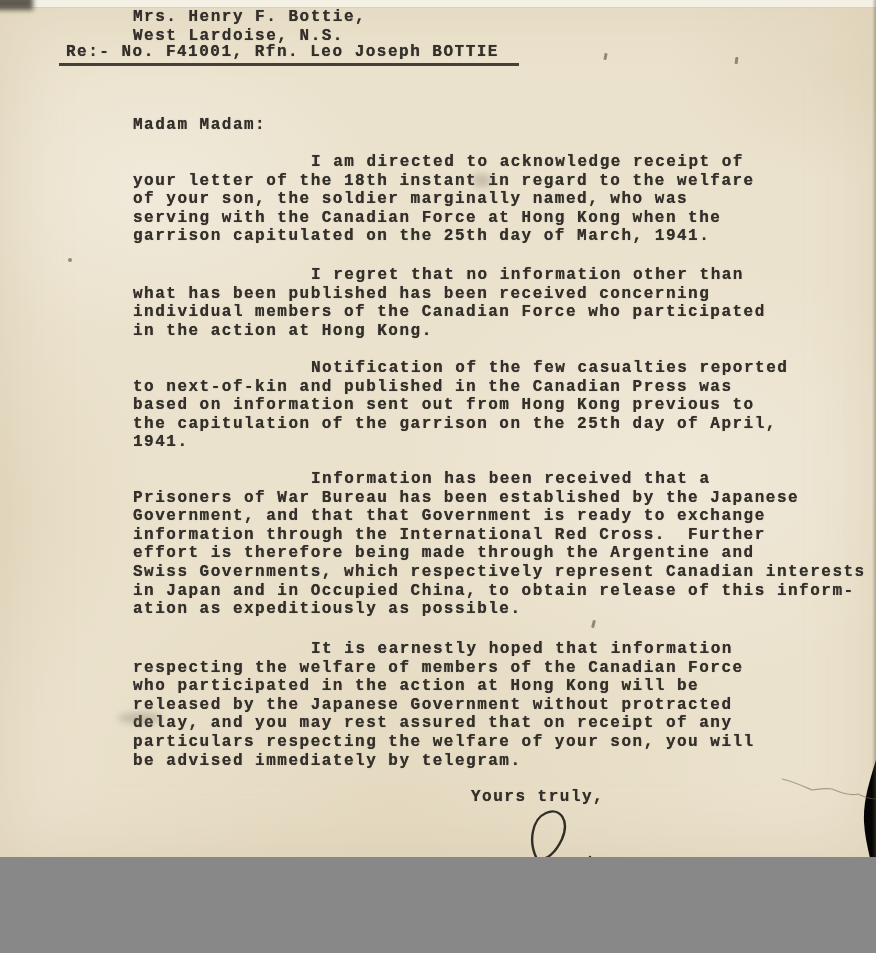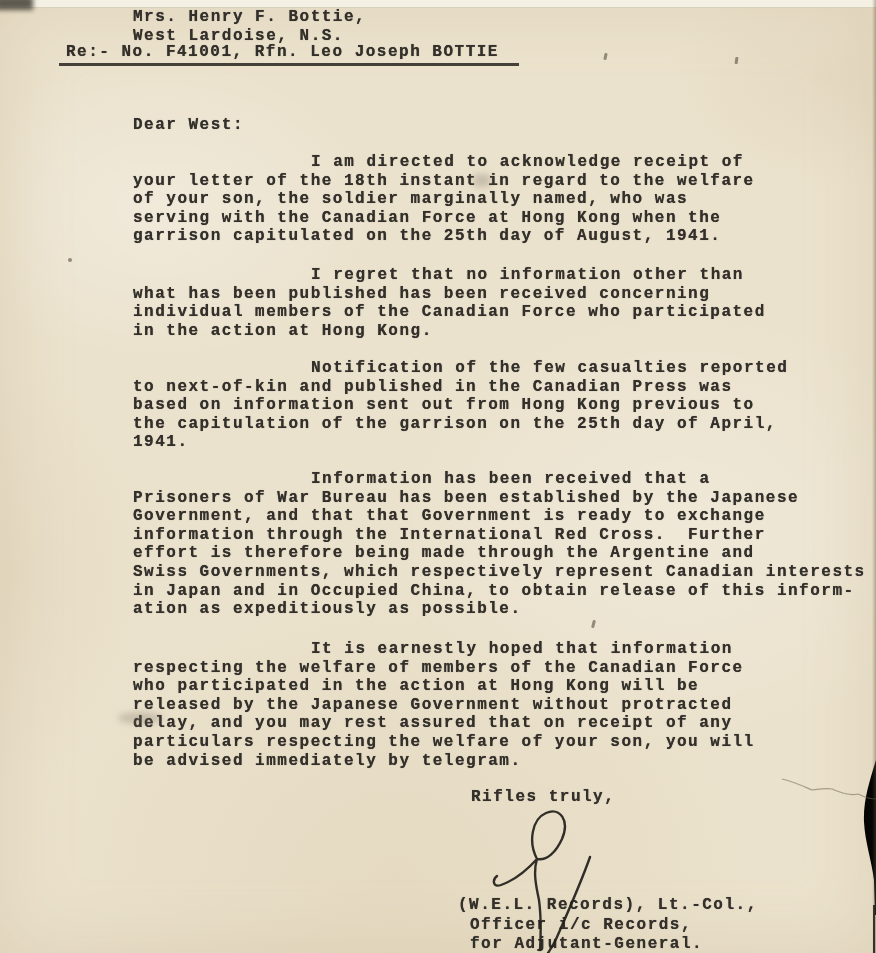--- a/index.html
+++ b/index.html
@@ -1,18 +1,18 @@
 <!DOCTYPE html>
 <html><head>
 <meta charset="utf-8">
 <style>
   html,body{margin:0;padding:0;background:#888;}
   .paper{
     position:relative;
-    width:876px;height:953px;
+    width:876px;height:857px;
     overflow:hidden;
     background-color:#ebe2cd;
     background-image:
       radial-gradient(ellipse 320px 220px at 18% 22%, rgba(255,255,255,0.28), transparent 70%),
       radial-gradient(ellipse 420px 320px at 78% 55%, rgba(255,255,255,0.22), transparent 70%),
       radial-gradient(ellipse 520px 420px at 45% 92%, rgba(213,198,163,0.28), transparent 72%),
       radial-gradient(ellipse 240px 160px at 95% 8%, rgba(214,199,168,0.30), transparent 70%),
       radial-gradient(ellipse 200px 300px at 2% 60%, rgba(216,202,170,0.25), transparent 70%);
     box-shadow: inset 0 0 70px rgba(186,166,126,0.28);
     font-family:"Liberation Mono","DejaVu Sans Mono",monospace;
@@ -84,27 +84,27 @@
 <div class="paper">
 
   <div class="top-strip"></div>
   <div class="corner-smudge"></div>
 
   <div class="type recipient">Mrs. Henry F. Bottie,
 West Lardoise, N.S.</div>
 
   <div class="type subject1">Re:- No. F41001, Rfn. Leo Joseph BOTTIE</div>
 
-  <div class="type salutation">Dear West:</div>
+  <div class="type salutation">Madam Madam:</div>
 
   <div class="type para p1">I am directed to acknowledge receipt of
 your letter of the 18th instant in regard to the welfare
 of your son, the soldier marginally named, who was
 serving with the Canadian Force at Hong Kong when the
-garrison capitulated on the 25th day of August, 1941.</div>
+garrison capitulated on the 25th day of March, 1941.</div>
   <div class="type para p2">I regret that no information other than
 what has been published has been received concerning
 individual members of the Canadian Force who participated
 in the action at Hong Kong.</div>
   <div class="type para p3">Notification of the few casualties reported
 to next-of-kin and published in the Canadian Press was
 based on information sent out from Hong Kong previous to
 the capitulation of the garrison on the 25th day of April,
 1941.</div>
   <div class="type para p5">It is earnestly hoped that information
@@ -116,21 +116,21 @@
 be advised immediately by telegram.</div>
   <div class="type para p4">Information has been received that a
 Prisoners of War Bureau has been established by the Japanese
 Government, and that that Government is ready to exchange
 information through the International Red Cross.  Further
 effort is therefore being made through the Argentine and
 Swiss Governments, which respectively represent Canadian interests
 in Japan and in Occupied China, to obtain release of this inform-
 ation as expeditiously as possible.</div>
 
-  <div class="type closing">Rifles truly,</div>
+  <div class="type closing">Yours truly,</div>
 
   <div class="sigline sig1">(W.E.L. Records), Lt.-Col.,</div>
   <div class="sigline sig2">Officer i/c Records,</div>
   <div class="sigline sig3">for Adjutant-General.</div>
 
   <svg class="overlay-svg" width="876" height="953" viewBox="0 0 876 953">
 
     <g fill="none" stroke="#22201c" stroke-width="2.4" stroke-linecap="round" opacity="0.92">
       <path d="M 497 876 C 492 880, 493 888, 501 885 C 515 880, 528 869, 537 859 C 528 842, 532 819, 546 813 C 560 807, 570 820, 562 839 C 556 852, 547 861, 537 859 C 533 872, 536 886, 539 900 C 541 915, 541 933, 540 950"></path>
       <path d="M 590 857 C 582 880, 568 912, 557 937 C 553 946, 550 950, 548 953"></path>

